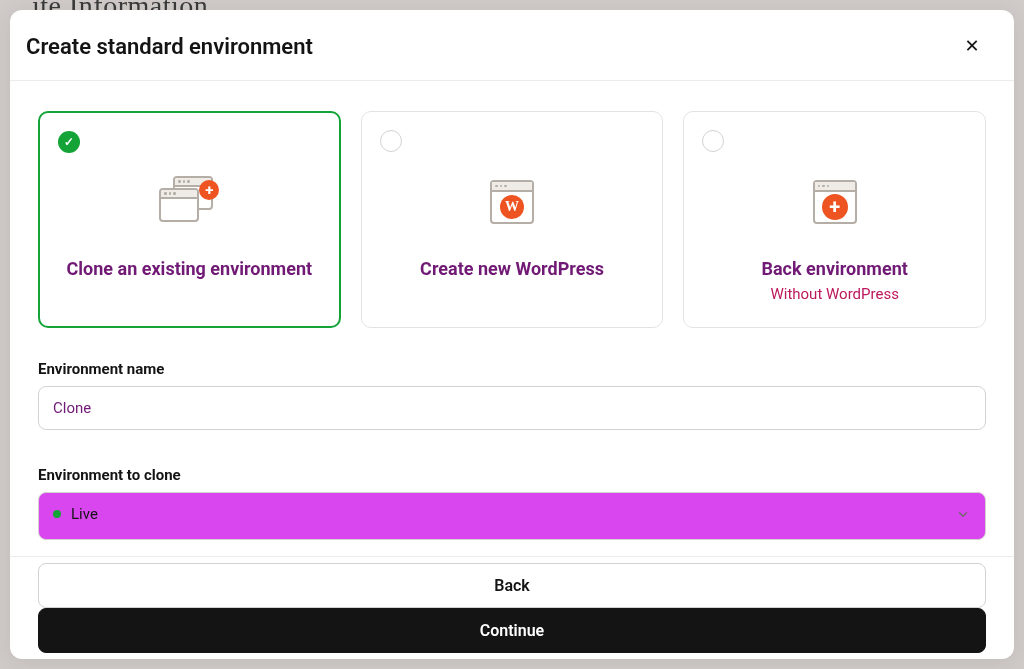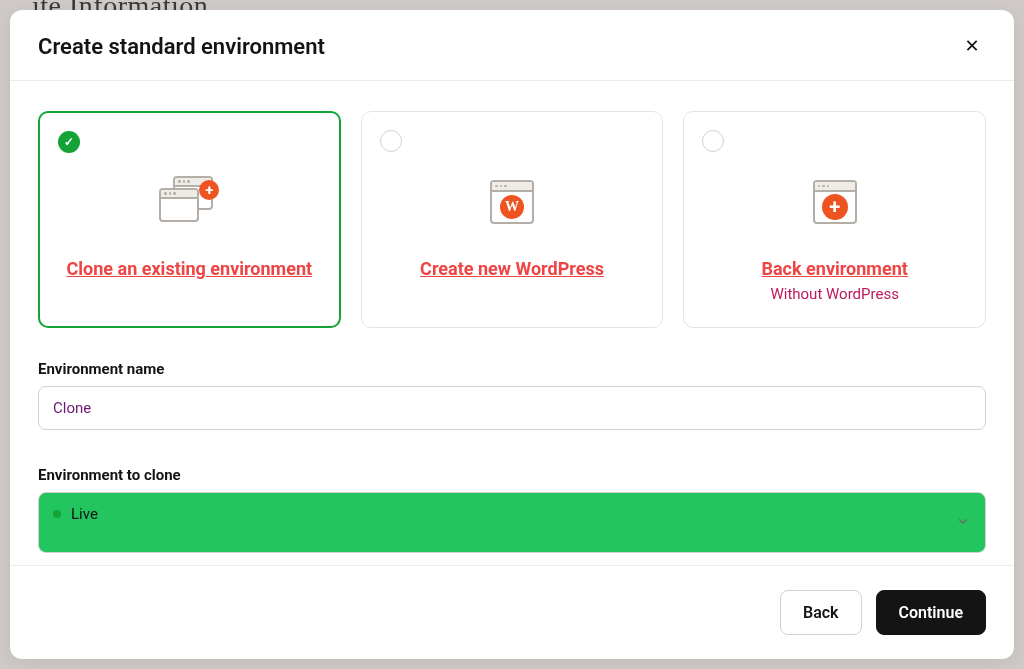--- a/index.html
+++ b/index.html
@@ -29,21 +29,21 @@
       background: #fff;
       border-radius: 12px;
       display: flex;
       flex-direction: column;
       box-shadow: 0 4px 24px rgba(0,0,0,0.08);
     }
     .modal-header {
       display: flex;
       align-items: center;
       justify-content: space-between;
-      padding: 22px 28px 20px 28px;
+      padding: 22px 28px 20px 16px;
       border-bottom: 1px solid #edecea;
     }
     .modal-title {
       font-size: 22px;
       font-weight: 600;
       color: #141414;
     }
     .close-btn {
       background: none;
       border: none;
@@ -111,23 +111,22 @@
       margin-top: 40px;
       margin-bottom: 28px;
       height: 56px;
       display: flex;
       align-items: center;
       justify-content: center;
     }
     .option-title {
       font-size: 18px;
       font-weight: 700;
-      color: #ef4444;
+      color: #701a75;
       text-align: center;
-      text-decoration: underline;
     }
     .option-subtitle {
       font-size: 15px;
       color: #be185d;
       text-align: center;
       margin-top: 6px;
     }
 
     
     .clone-icon {
@@ -189,47 +188,47 @@
       outline: none;
     }
     .select-wrap {
       position: relative;
       width: 100%;
     }
     .select-display {
       width: 100%;
       border: 1px solid #d4d2cf;
       border-radius: 8px;
-      padding: 12px 42px 29px 14px;
+      padding: 12px 42px 16px 14px;
       font-size: 15px;
       color: #141414;
-      background: #22c55e;
+      background: #d946ef;
       display: flex;
       align-items: center;
       gap: 10px;
       cursor: pointer;
     }
     .status-dot {
       width: 8px; height: 8px; border-radius: 50%; background: #13a336;
     }
     .chevron {
       position: absolute;
       right: 16px;
       top: 50%;
       transform: translateY(-50%);
       color: #6d6a66;
       pointer-events: none;
     }
 
     .modal-footer {
       border-top: 1px solid #edecea;
-      padding: 24px 28px;
+      padding: 6px 28px;
       display: flex;
       justify-content: flex-end;
-      gap: 14px;
+      flex-direction: column;
     }
     .btn {
       border-radius: 8px;
       padding: 12px 22px;
       font-size: 16px;
       font-weight: 600;
       cursor: pointer;
       font-family: inherit;
     }
     .btn-secondary {

